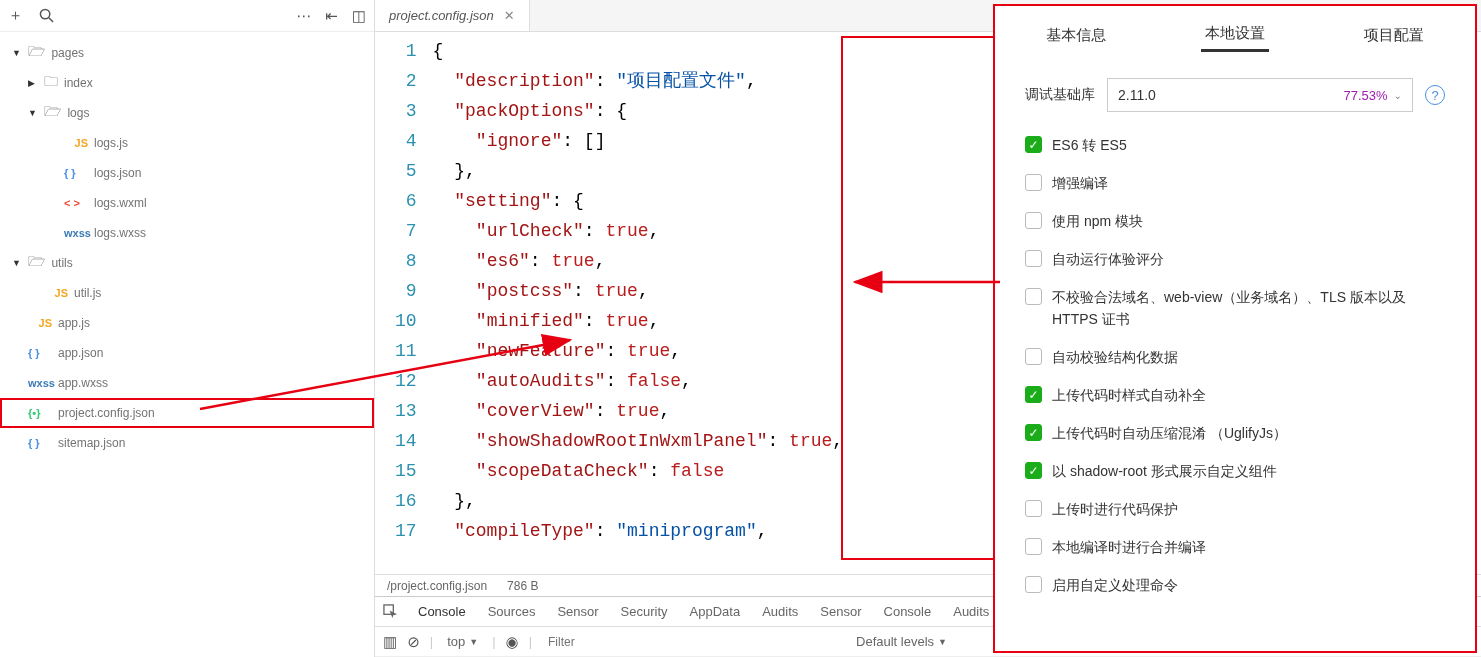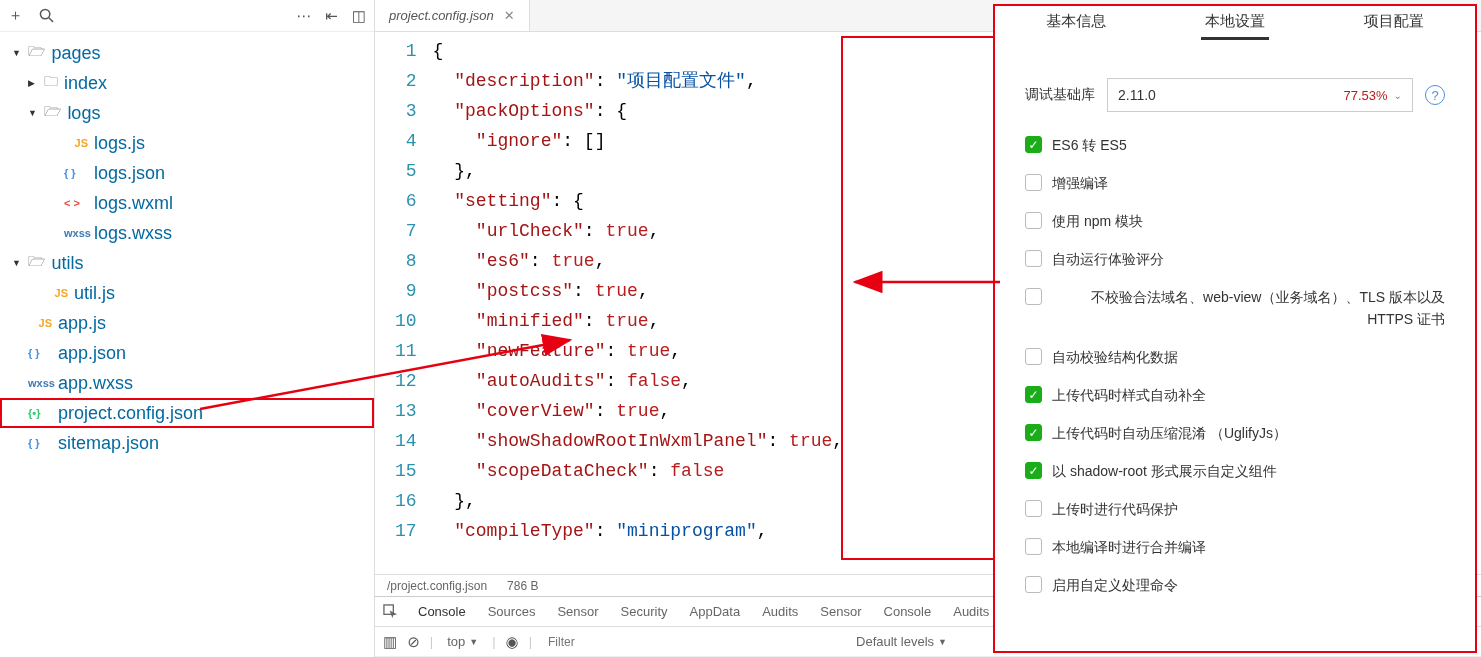--- a/index.html
+++ b/index.html
@@ -10,21 +10,21 @@
 .sidebar-toolbar .left { display: flex; gap: 16px; align-items: center; }
 .sidebar-toolbar .right { margin-left: auto; display: flex; gap: 14px; align-items: center; color: #666; }
 .icon-btn { cursor: pointer; color: #555; font-size: 15px; }
 .file-tree { padding: 6px 0; overflow-y: auto; flex: 1; }
 .tree-row { display: flex; align-items: center; height: 30px; padding-left: 12px; cursor: pointer; gap: 6px; }
 .tree-row.depth-1 { padding-left: 28px; }
 .tree-row.depth-2 { padding-left: 48px; }
 .tree-row.highlighted { outline: 2px solid #e60012; outline-offset: -2px; }
 .tree-chevron { width: 10px; font-size: 9px; color: #333; }
 .tree-icon { width: 24px; font-size: 11px; font-weight: bold; font-family: Arial, sans-serif; }
-.tree-label { color: #0369a1; font-size: 18px; }
+.tree-label { color: #737373; font-size: 12px; }
 .folder-icon { color: #666; font-size: 14px; }
 .js-badge { color: #f5a623; text-align: right; }
 .json-badge { color: #4a90e2; }
 .wxml-badge { color: #e64c3c; }
 .wxss-badge { color: #3b7ab5; font-size: 11px; }
 .config-badge { color: #2ecc71; }
 
 .editor-area { flex: 1; display: flex; flex-direction: column; min-width: 0; }
 .tab-bar { height: 32px; display: flex; align-items: center; border-bottom: 1px solid #ddd; background: #f5f5f5; }
 .tab { height: 100%; display: flex; align-items: center; padding: 0 14px; gap: 10px; background: #fff; border-right: 1px solid #ddd; font-style: italic; color: #555; }
@@ -42,28 +42,28 @@
 .devtools { border-top: 1px solid #ccc; }
 .devtools-tabs { height: 30px; display: flex; align-items: center; padding: 0 8px; gap: 20px; color: #666; border-bottom: 1px solid #ddd; }
 .devtools-tab { cursor: pointer; font-size: 13px; }
 .devtools-tab.active { color: #333; }
 .devtools-row2 { height: 30px; display: flex; align-items: center; padding: 0 8px; gap: 10px; color: #666; border-bottom: 1px solid #eee; }
 .dropdown { display: flex; align-items: center; gap: 4px; padding: 2px 4px; cursor: pointer; }
 .filter-input { border: none; outline: none; padding: 3px 6px; font-size: 12px; width: 300px; color: #999; }
 .pipe { color: #ccc; }
 
 .settings-panel { position: absolute; top: 4px; right: 4px; bottom: 4px; width: 484px; border: 2px solid #e60012; background: #fff; z-index: 10; padding: 0 2px; }
-.settings-tabs { display: flex; justify-content: space-around; align-items: flex-start; height: 58px; font-size: 15px; }
+.settings-tabs { display: flex; justify-content: space-around; align-items: center; height: 58px; font-size: 15px; }
 .settings-tab { cursor: pointer; padding: 6px 4px; }
 .settings-tab.active { border-bottom: 3px solid #333; font-weight: 500; }
-.settings-body { padding: 14px 28px; text-align: right; }
+.settings-body { padding: 14px 28px; }
 .lib-row { display: flex; align-items: center; gap: 12px; margin-bottom: 22px; }
 .lib-label { font-size: 14px; }
 .lib-select { flex: 1; border: 1px solid #ccc; height: 34px; display: flex; align-items: center; padding: 0 10px; cursor: pointer; font-size: 14px; }
-.lib-select .pct { margin-left: auto; color: #b91c1c; font-size: 13px; }
+.lib-select .pct { margin-left: auto; color: #a21caf; font-size: 13px; }
 .help-circle { width: 20px; height: 20px; border: 1px solid #4a90e2; border-radius: 50%; color: #4a90e2; display: flex; align-items: center; justify-content: center; font-size: 13px; cursor: pointer; }
 .check-row { display: flex; align-items: flex-start; gap: 10px; margin-bottom: 16px; font-size: 14px; line-height: 22px; }
 .checkbox { width: 17px; height: 17px; border: 1px solid #bbb; border-radius: 3px; flex-shrink: 0; margin-top: 2px; display: flex; align-items: center; justify-content: center; cursor: pointer; font-size: 12px; color: #fff; }
 .checkbox.checked { background: #1aad19; border-color: #1aad19; }
 
 .arrow-svg { position: absolute; pointer-events: none; z-index: 20; }
 
 svg { display: block; }
 </style>
 </head>

